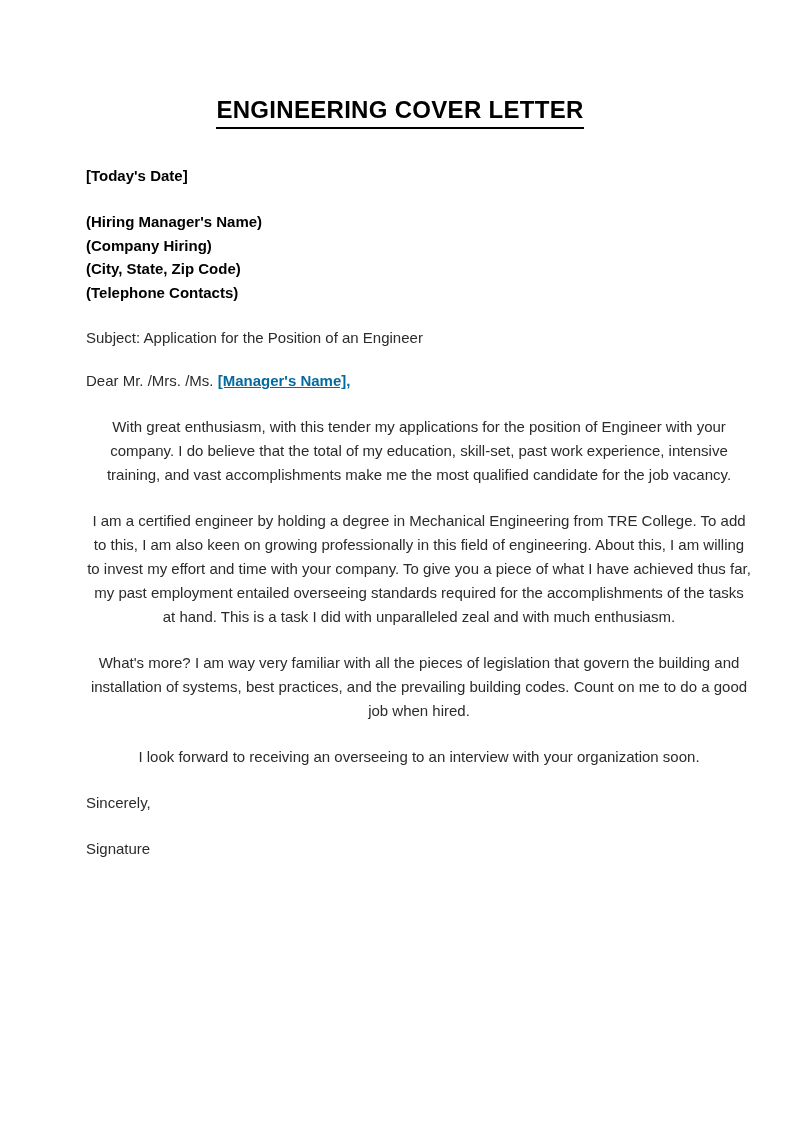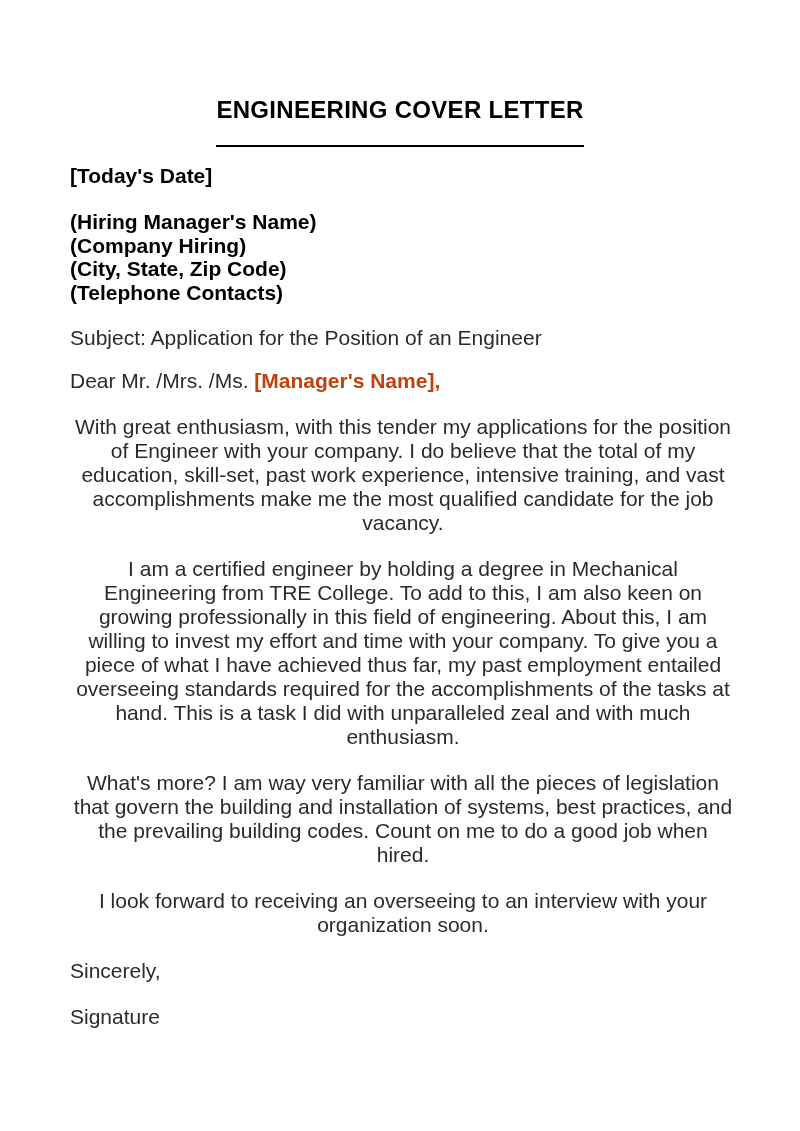--- a/index.html
+++ b/index.html
@@ -32,30 +32,30 @@
     text-align: center;
     font-size: 24px;
     font-weight: bold;
     letter-spacing: 0.3px;
     color: #000000;
     line-height: 28px;
   }
   .letter-title .title-text {
     display: inline-block;
     border-bottom: 2.5px solid #000000;
-    padding-bottom: 21px;
+    padding-bottom: 3px;
   }
 
   
   .letter-body {
     position: absolute;
     top: 164px;
-    left: 70px;
+    left: 86px;
     width: 666px;
-    font-size: 21px;
+    font-size: 15px;
     line-height: 24px;
     color: #2b2b2b;
   }
 
   .blk {
     margin: 0;
   }
 
   .date-line {
     font-weight: bold;
@@ -75,21 +75,22 @@
 
   .subject-line {
     margin-bottom: 19px;
   }
 
   .salutation-line {
     margin-bottom: 22px;
   }
   .salutation-line .bold-name {
     font-weight: bold;
-    color: #c2410c;
+    color: #0369a1;
+    text-decoration: underline;
   }
 
   .para {
     margin: 0 0 22px 0;
     text-align: center;
   }
 
   .closing-line {
     margin: 0 0 22px 0;
   }

